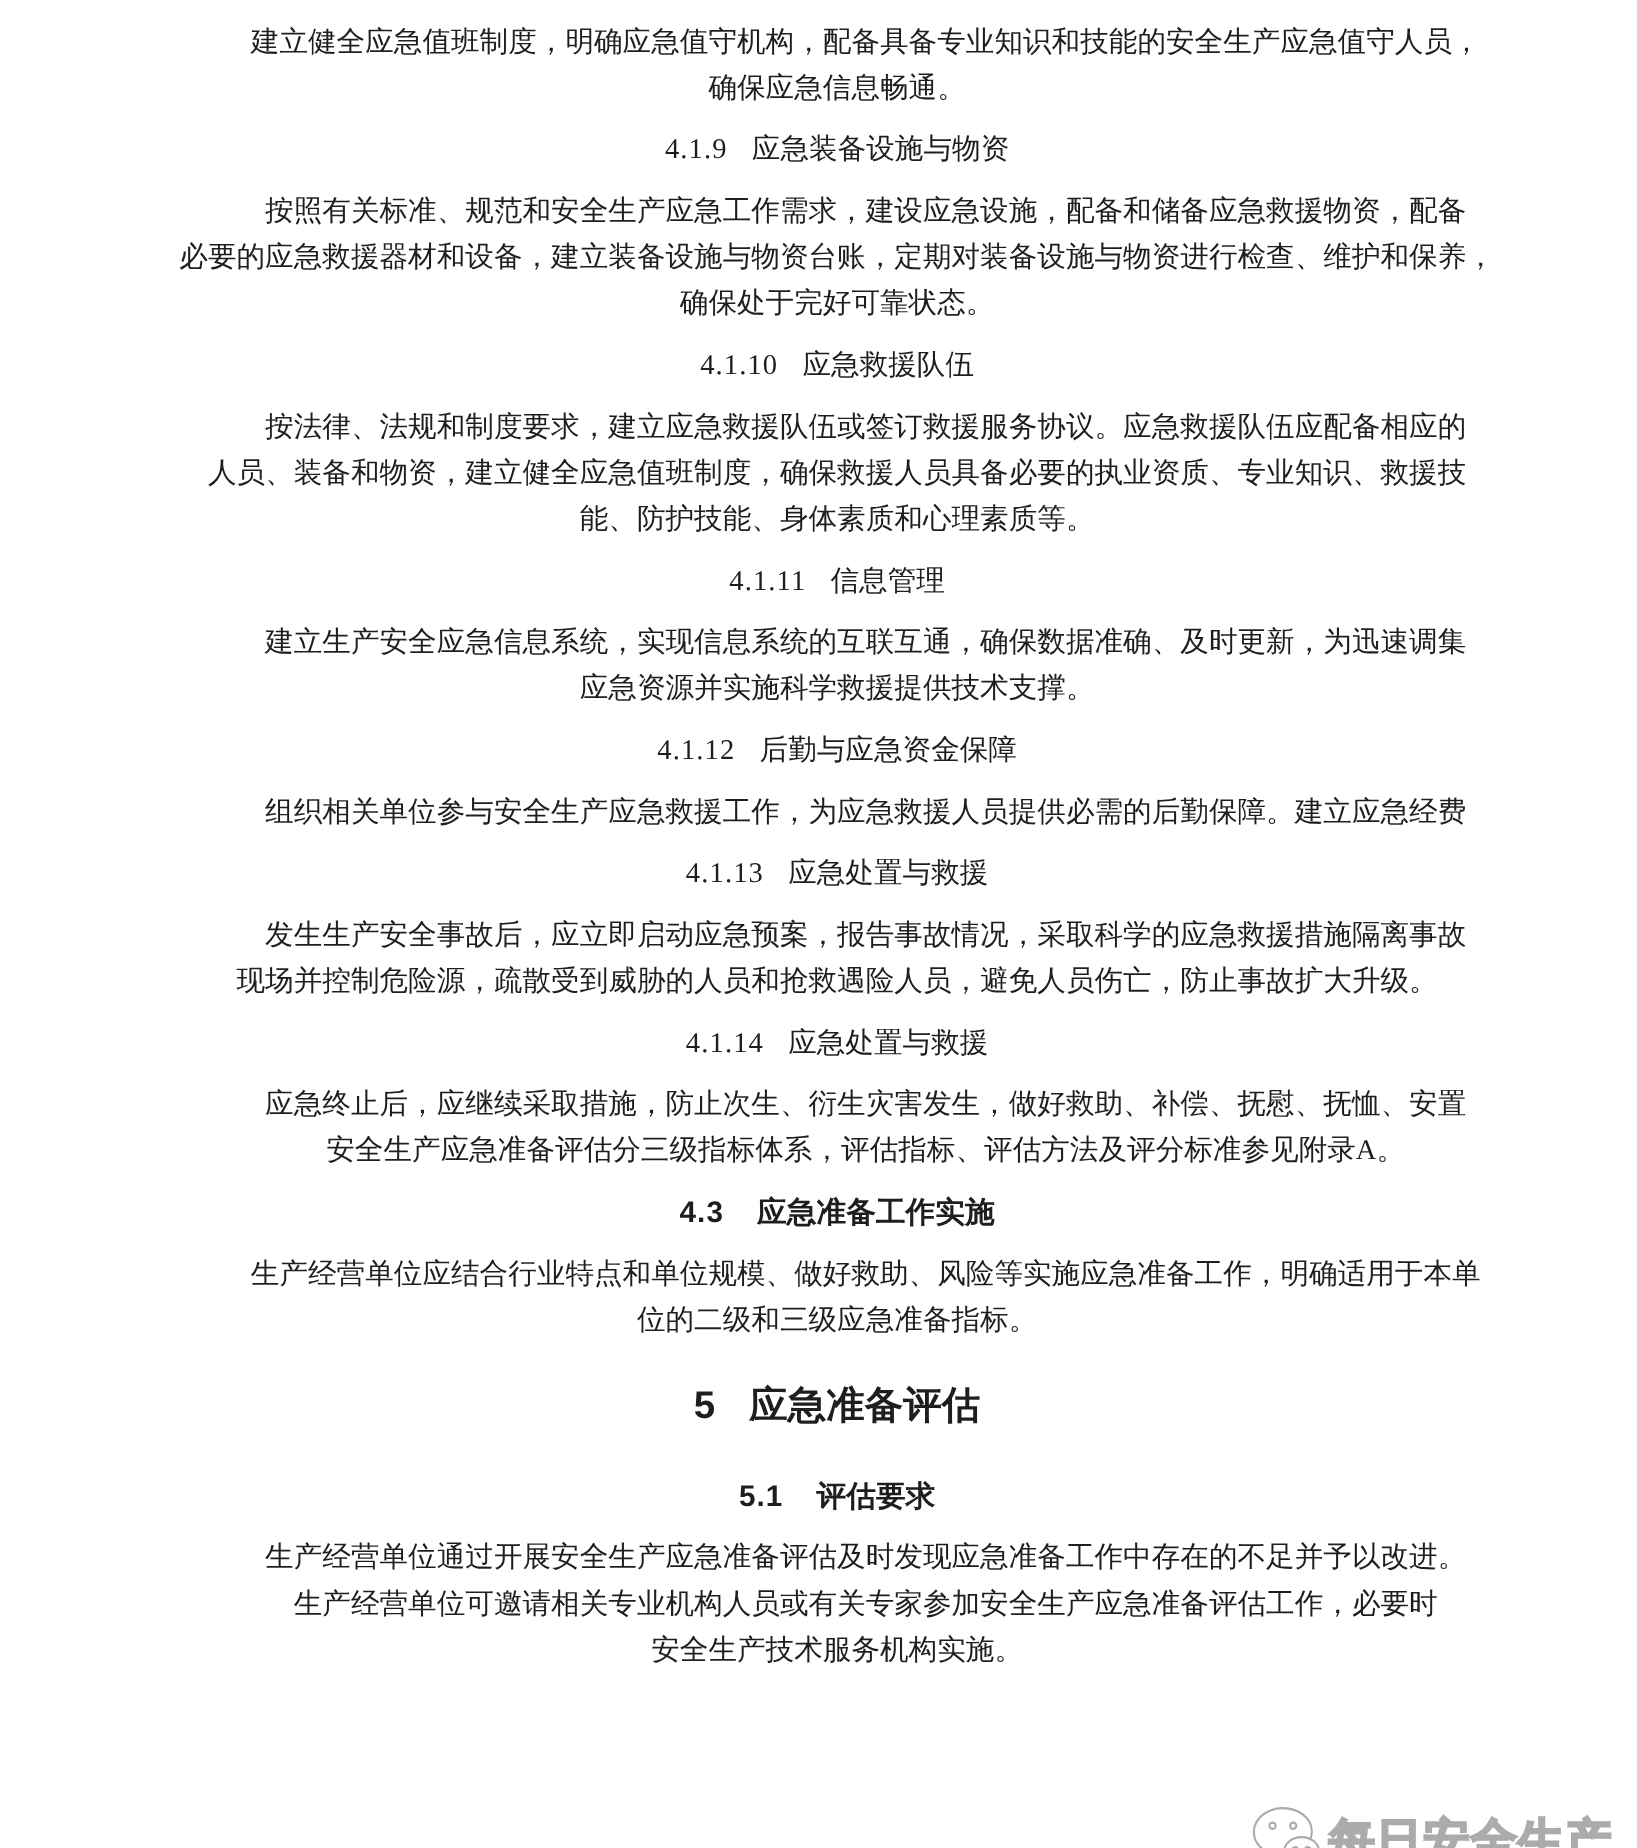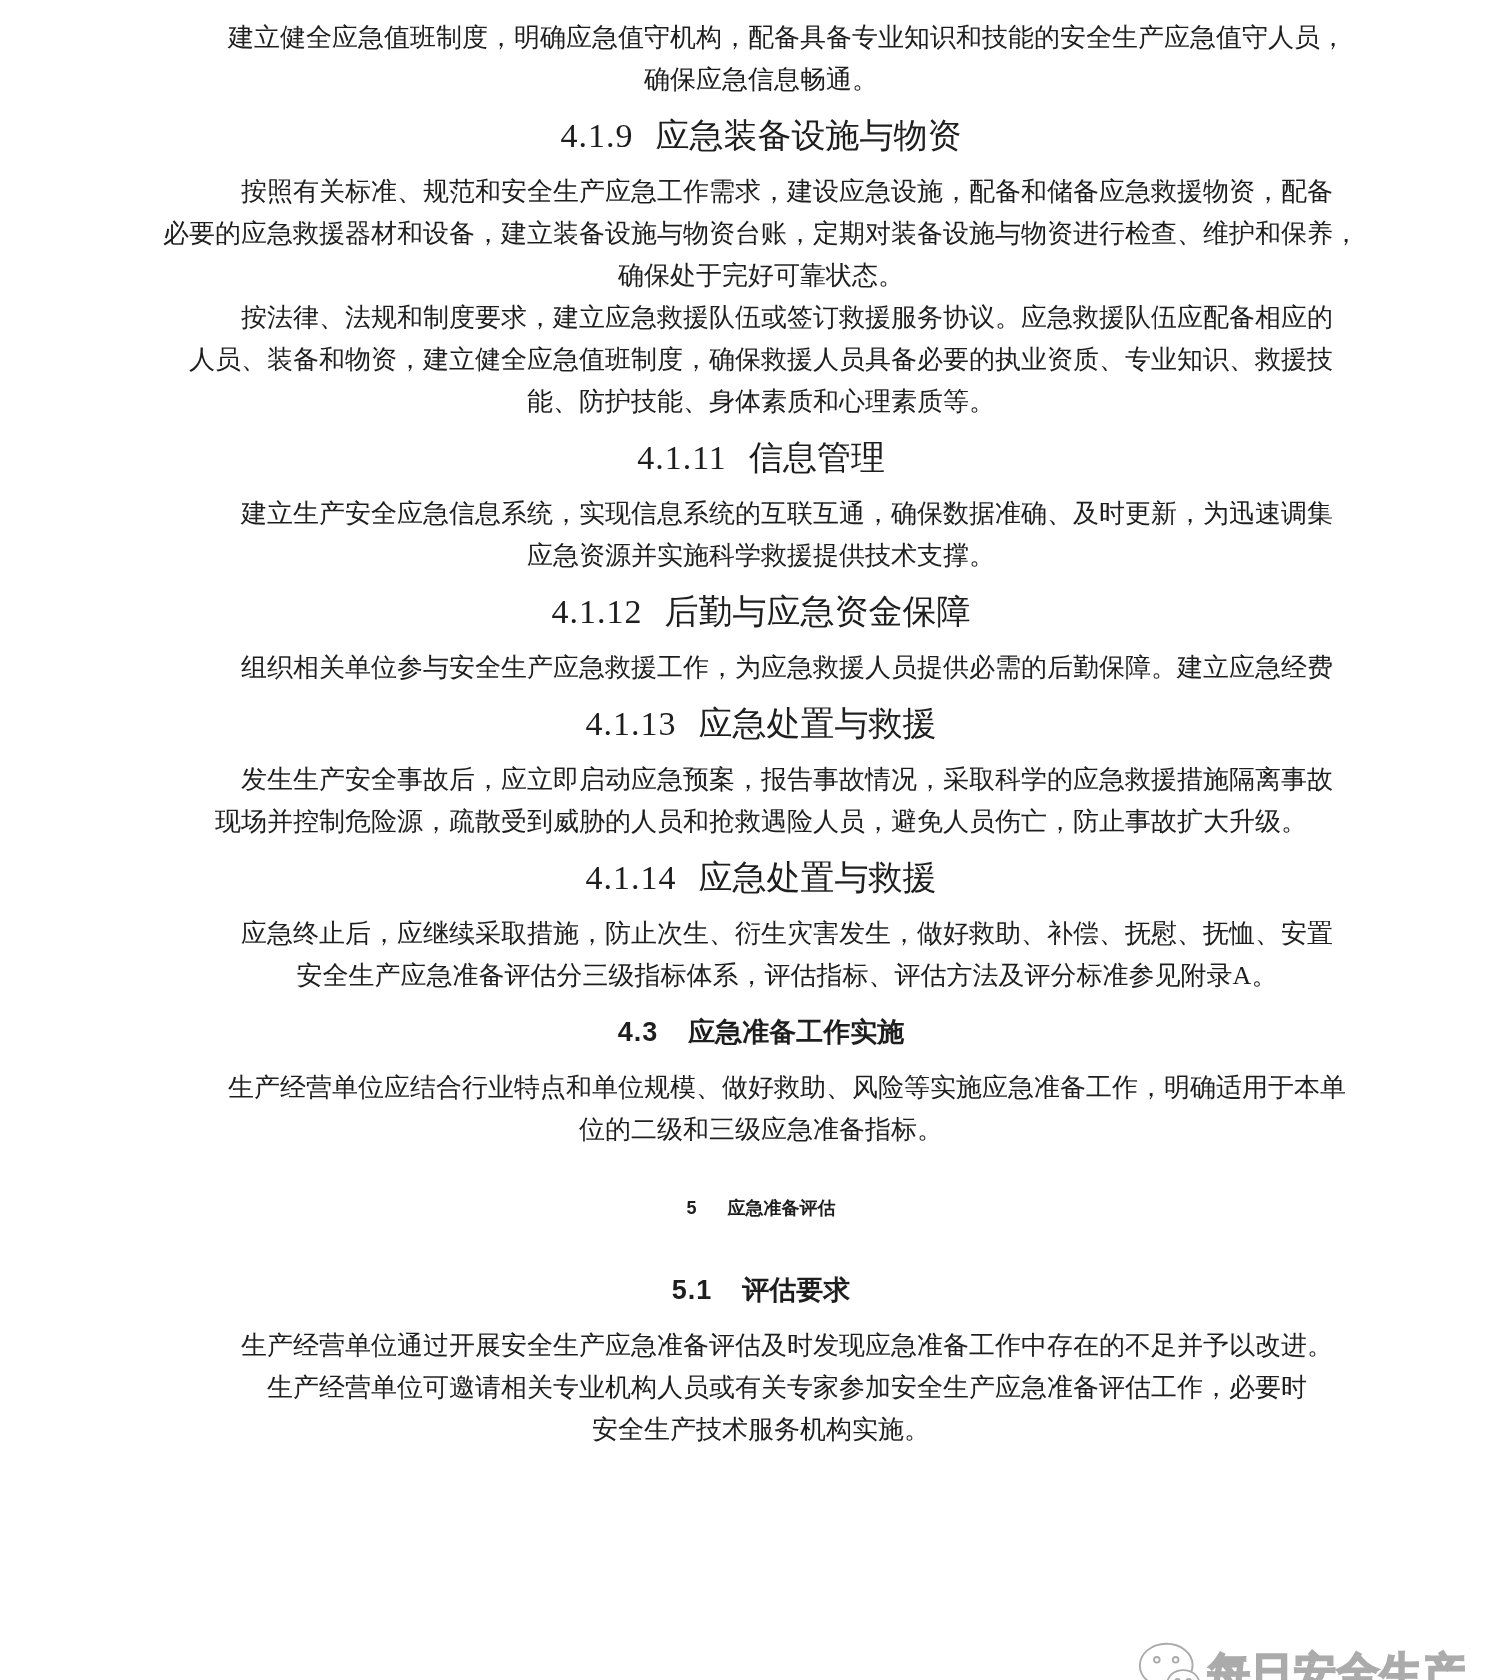--- a/index.html
+++ b/index.html
@@ -24,33 +24,33 @@
     white-space:nowrap;
   }
   .pline.fill{
     text-align:justify;
     text-align-last:justify;
   }
   .pline.indent{ text-indent:52px; }
   .h3{
     margin:14px 0;
     line-height:42px;
-    font-size:34px;
+    font-size:26px;
   }
   .h2{
     margin:14px 0;
     line-height:42px;
     font-size:27px;
     font-family:"Liberation Sans","DejaVu Sans",sans-serif;
     font-weight:bold;
   }
   .h1{
     margin:36px 0 26px 0;
     line-height:42px;
-    font-size:18px;
+    font-size:35px;
     font-family:"Liberation Sans","DejaVu Sans",sans-serif;
     font-weight:bold;
   }
   .h3 .h-num{ margin-right:22px; letter-spacing:1px; }
   .h2 .h-num, .h1 .h-num{ margin-right:30px; letter-spacing:1px; }
 
   
   #watermark{
     position:absolute;
     left:1138px;top:1640px;height:68px;
@@ -74,20 +74,21 @@
 
 <div>
 
   <div id="doc">
       <div class="pline indent fill">建立健全应急值班制度，明确应急值守机构，配备具备专业知识和技能的安全生产应急值守人员，</div>
       <div class="pline">确保应急信息畅通。</div>
       <div class="h3"><span class="h-num">4.1.9</span><span class="h-title">应急装备设施与物资</span></div>
       <div class="pline indent fill">按照有关标准、规范和安全生产应急工作需求，建设应急设施，配备和储备应急救援物资，配备</div>
       <div class="pline fill">必要的应急救援器材和设备，建立装备设施与物资台账，定期对装备设施与物资进行检查、维护和保养，</div>
       <div class="pline">确保处于完好可靠状态。</div>
+      <div class="h3"><span class="h-num">4.1.10</span><span class="h-title">应急救援队伍</span></div>
       <div class="pline indent fill">按法律、法规和制度要求，建立应急救援队伍或签订救援服务协议。应急救援队伍应配备相应的</div>
       <div class="pline fill">人员、装备和物资，建立健全应急值班制度，确保救援人员具备必要的执业资质、专业知识、救援技</div>
       <div class="pline">能、防护技能、身体素质和心理素质等。</div>
       <div class="h3"><span class="h-num">4.1.11</span><span class="h-title">信息管理</span></div>
       <div class="pline indent fill">建立生产安全应急信息系统，实现信息系统的互联互通，确保数据准确、及时更新，为迅速调集</div>
       <div class="pline">应急资源并实施科学救援提供技术支撑。</div>
       <div class="h3"><span class="h-num">4.1.12</span><span class="h-title">后勤与应急资金保障</span></div>
       <div class="pline indent fill">组织相关单位参与安全生产应急救援工作，为应急救援人员提供必需的后勤保障。建立应急经费</div>
       <div class="h3"><span class="h-num">4.1.13</span><span class="h-title">应急处置与救援</span></div>
       <div class="pline indent fill">发生生产安全事故后，应立即启动应急预案，报告事故情况，采取科学的应急救援措施隔离事故</div>

